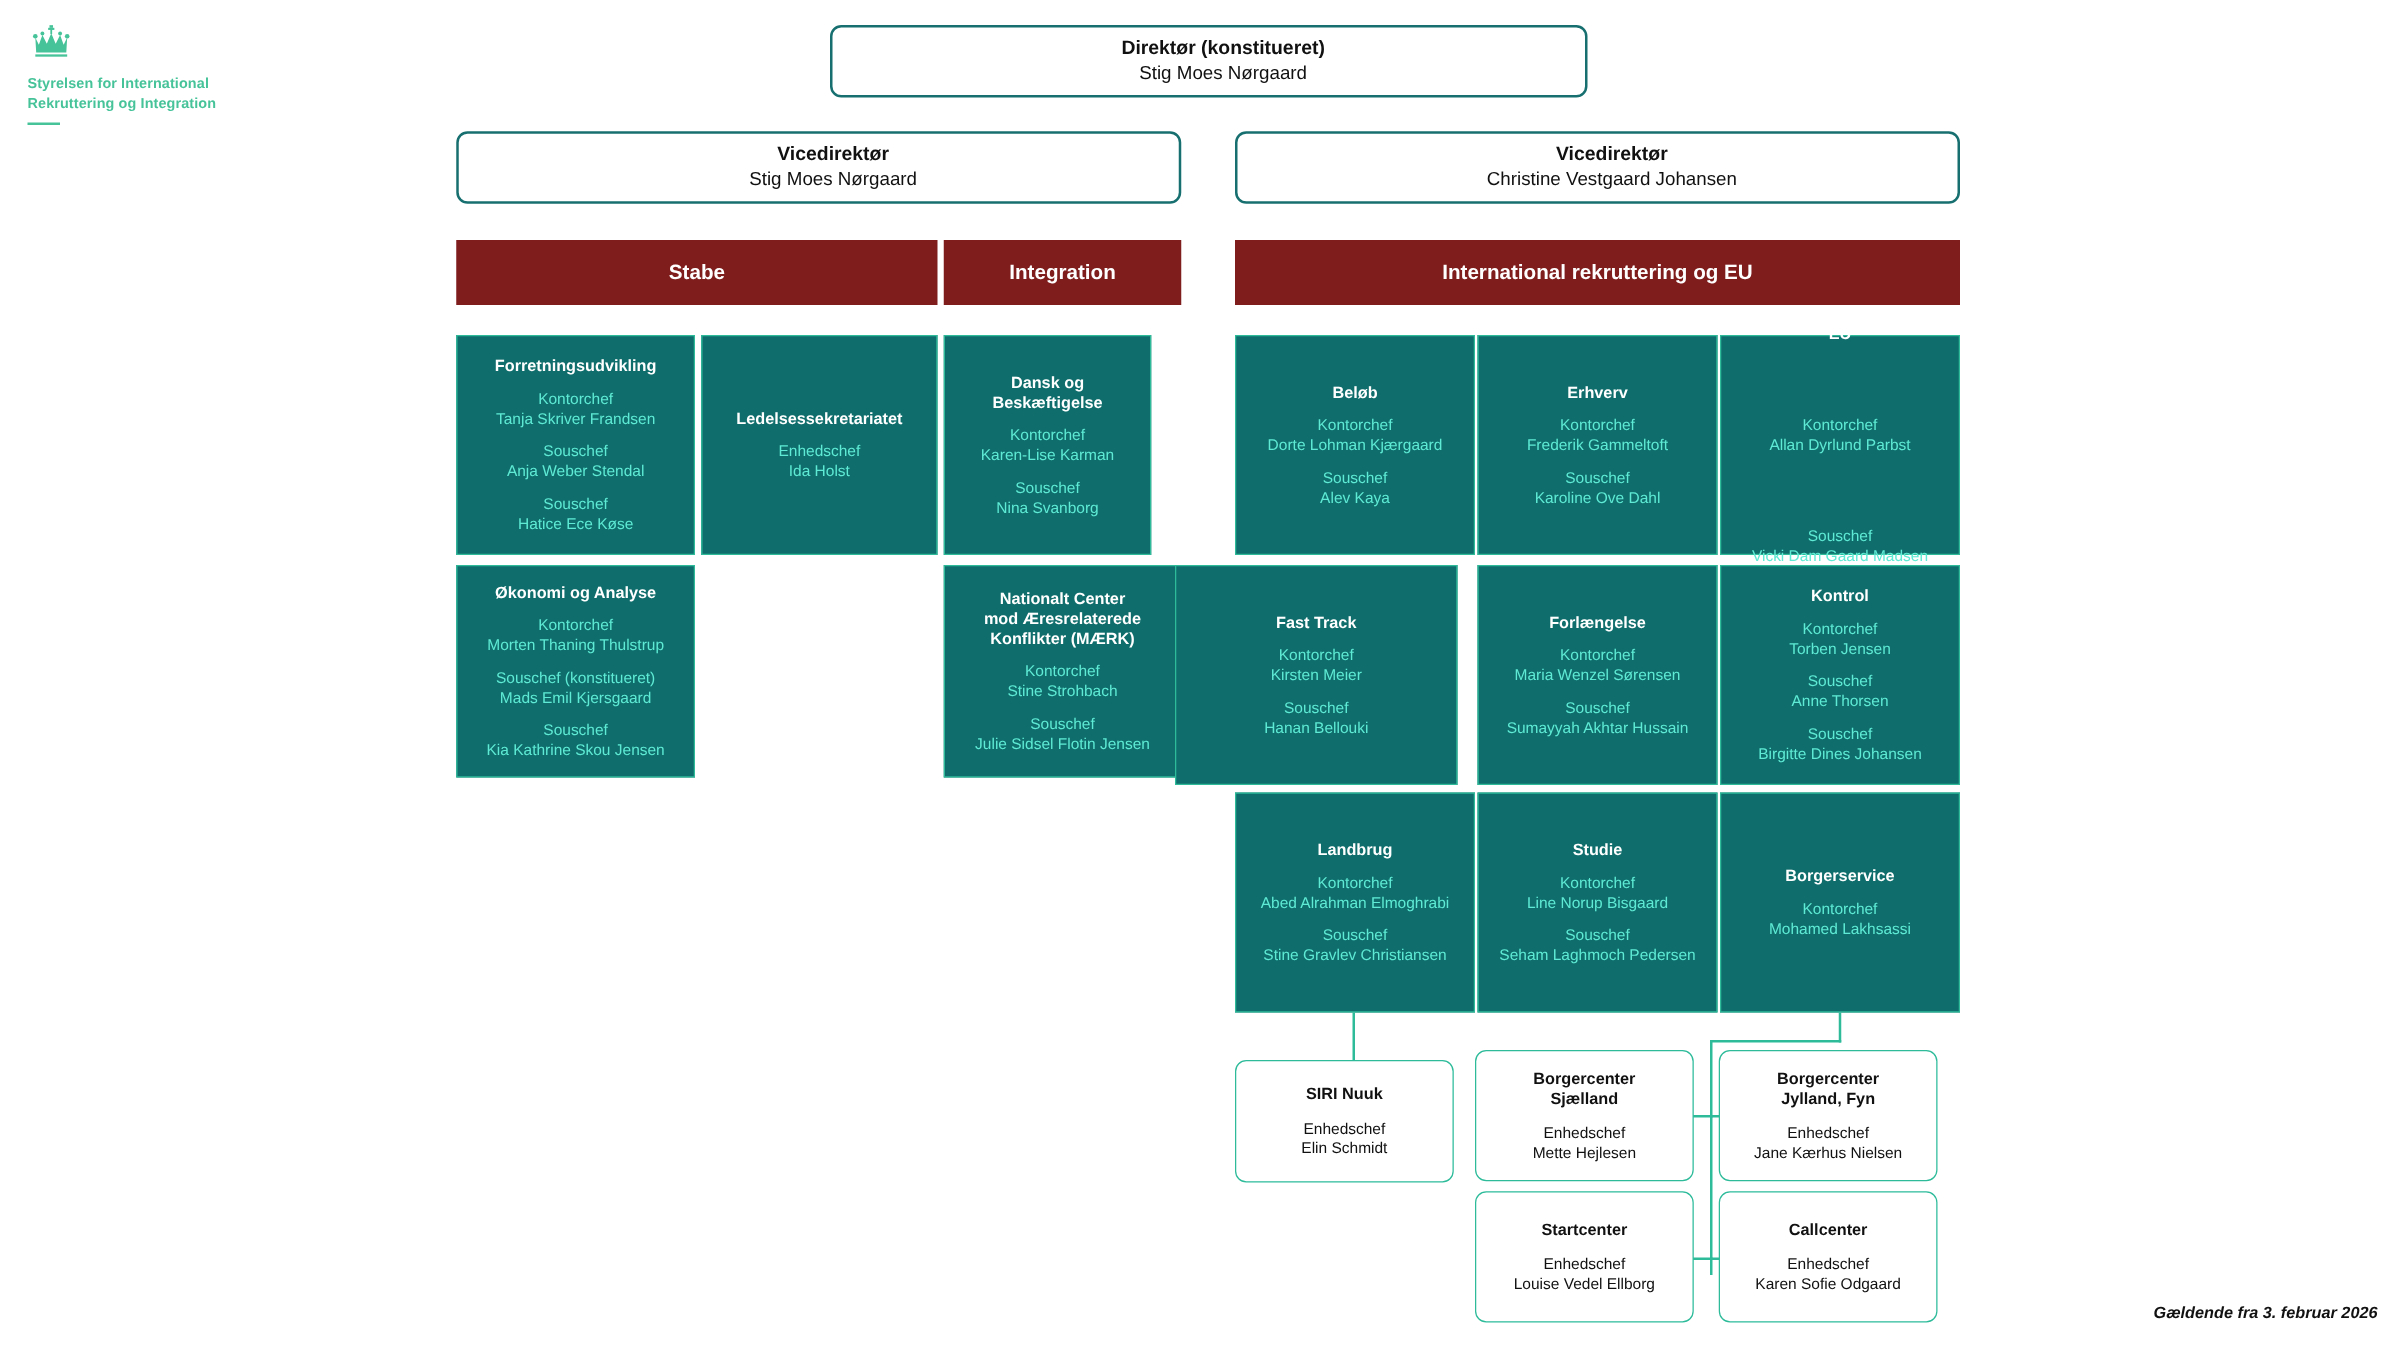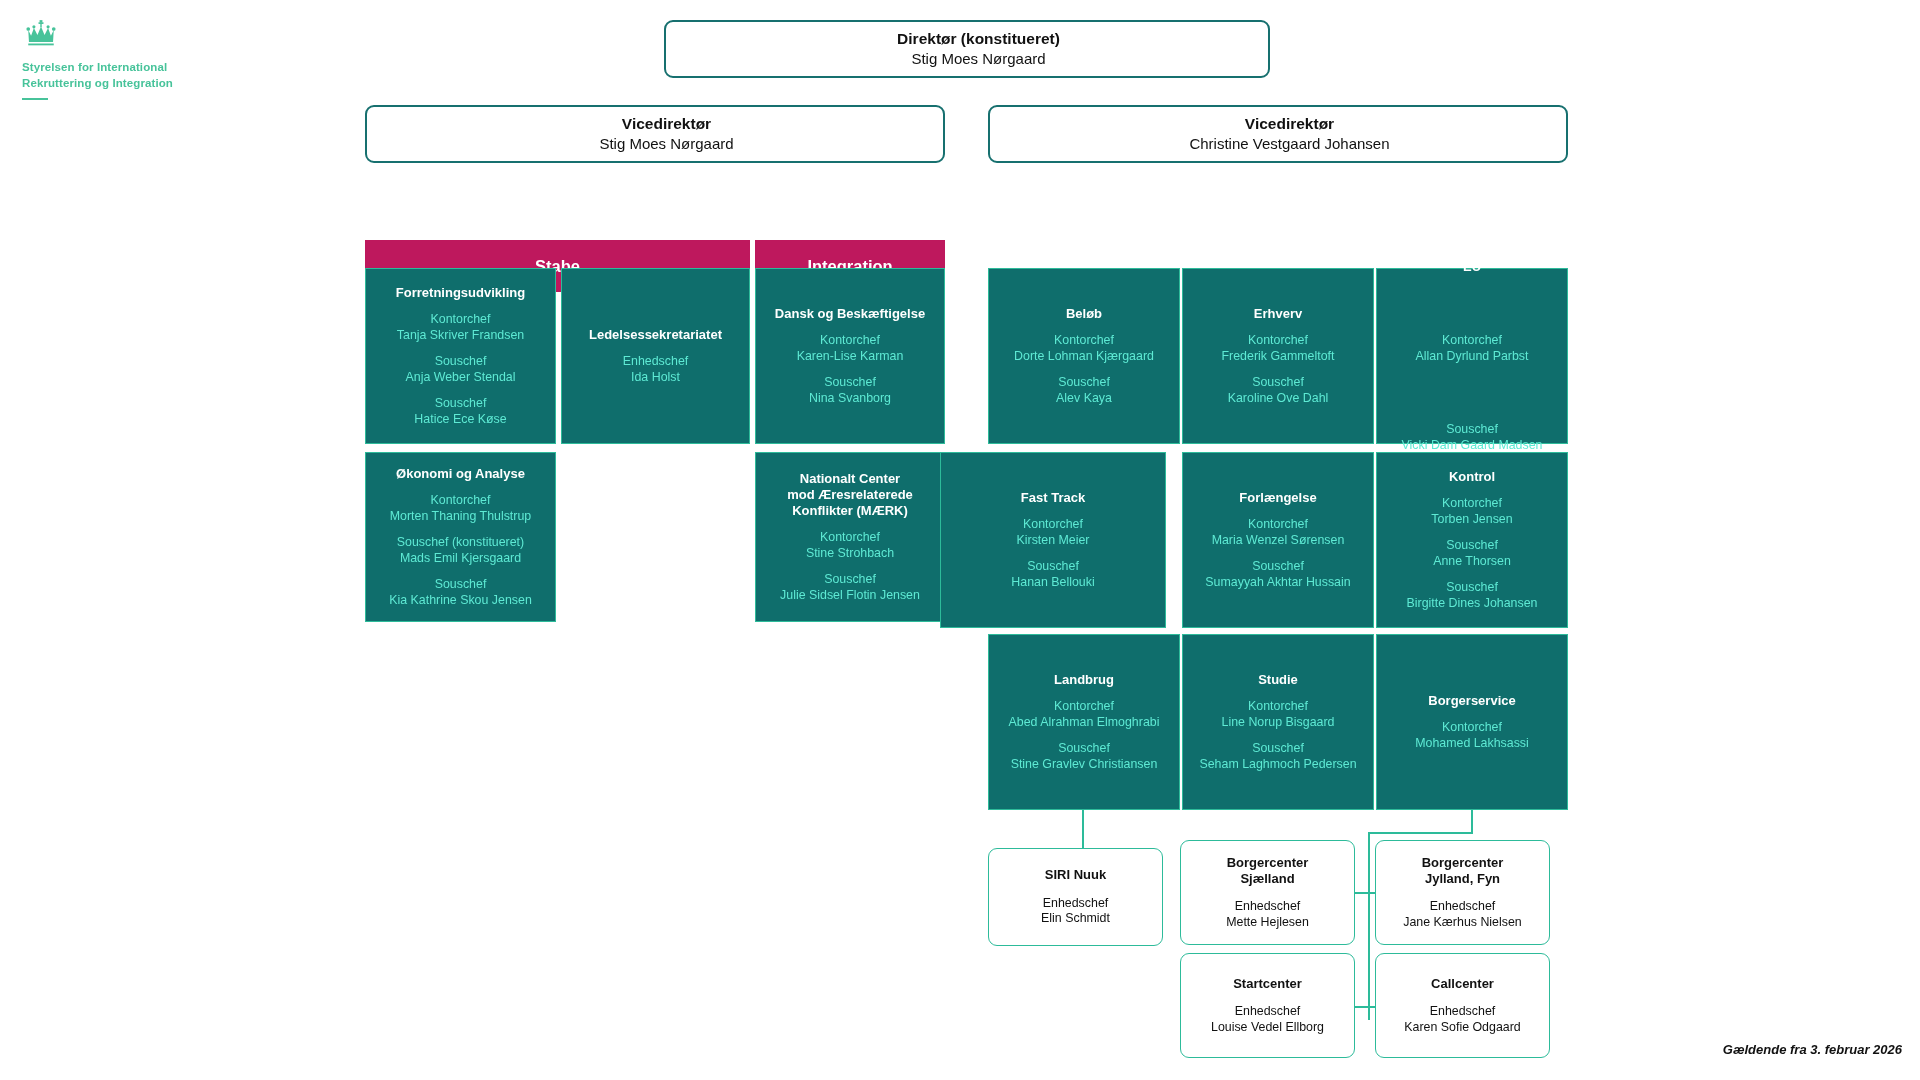--- a/index.html
+++ b/index.html
@@ -34,24 +34,24 @@
     align-items: center; justify-content: center;
     text-align: center;
     color: #111;
     padding-left: 23px;
   }
   .rbox .ttl { font-weight: bold; font-size: 15.5px; line-height: 1.3; }
   .rbox .nm  { font-weight: normal; font-size: 15px; line-height: 1.3; }
 
   .hdrbar {
     position: absolute;
-    background: #be185d;
+    background: #7f1d1d;
     color: #ffffff;
     display: flex; align-items: center; justify-content: center;
-    font-weight: bold; font-size: 16.5px; text-align: center; margin-top: 48px;
+    font-weight: bold; font-size: 16.5px; text-align: center;
   }
 
   .unit {
     position: absolute;
     background: #0f6e6c;
     border: 1.5px solid #2dbb9a;
     color: #ffffff;
     display: flex; flex-direction: column;
     align-items: center; justify-content: center;
     text-align: center;
@@ -126,41 +126,42 @@
     <div class="nm">Stig Moes Nørgaard</div>
   </div>
 
   <div class="rbox" style="left:988px; top:105px; width:580px; height:58px;">
     <div class="ttl">Vicedirektør</div>
     <div class="nm">Christine Vestgaard Johansen</div>
   </div>
 
   <div class="hdrbar" style="left:365px; top:192px; width:385px; height:52px;">Stabe</div>
   <div class="hdrbar" style="left:755px; top:192px; width:190px; height:52px;">Integration</div>
+  <div class="hdrbar" style="left:988px; top:192px; width:580px; height:52px;">International rekruttering og EU</div>
 
   <div class="unit" style="left:365px; top:268px; width:191px; height:176px;">
     <div class="uttl">Forretningsudvikling</div>
     <div class="role"><span>Kontorchef</span><br><span>Tanja Skriver Frandsen</span></div>
     <div class="role"><span>Souschef</span><br><span>Anja Weber Stendal</span></div>
     <div class="role"><span>Souschef</span><br><span>Hatice Ece Køse</span></div>
   </div>
 
   <div class="unit" style="left:365px; top:452px; width:191px; height:170px;">
     <div class="uttl">Økonomi og Analyse</div>
     <div class="role"><span>Kontorchef</span><br><span>Morten Thaning Thulstrup</span></div>
     <div class="role"><span>Souschef (konstitueret)</span><br><span>Mads Emil Kjersgaard</span></div>
     <div class="role"><span>Souschef</span><br><span>Kia Kathrine Skou Jensen</span></div>
   </div>
 
   <div class="unit" style="left:561px; top:268px; width:189px; height:176px;">
     <div class="uttl">Ledelsessekretariatet</div>
     <div class="role"><span>Enhedschef</span><br><span>Ida Holst</span></div>
   </div>
 
-  <div class="unit" style="left:755px; top:268px; width:190px; height:176px;">
+  <div class="unit" style="left:755px; top:268px; width:166px; height:176px;">
     <div class="uttl">Dansk og Beskæftigelse</div>
     <div class="role"><span>Kontorchef</span><br><span>Karen-Lise Karman</span></div>
     <div class="role"><span>Souschef</span><br><span>Nina Svanborg</span></div>
   </div>
 
   <div class="unit" style="left:755px; top:452px; width:190px; height:170px;">
     <div class="uttl" style="white-space:pre-line;">Nationalt Center
 mod Æresrelaterede
 Konflikter (MÆRK)</div>
     <div class="role"><span>Kontorchef</span><br><span>Stine Strohbach</span></div>

